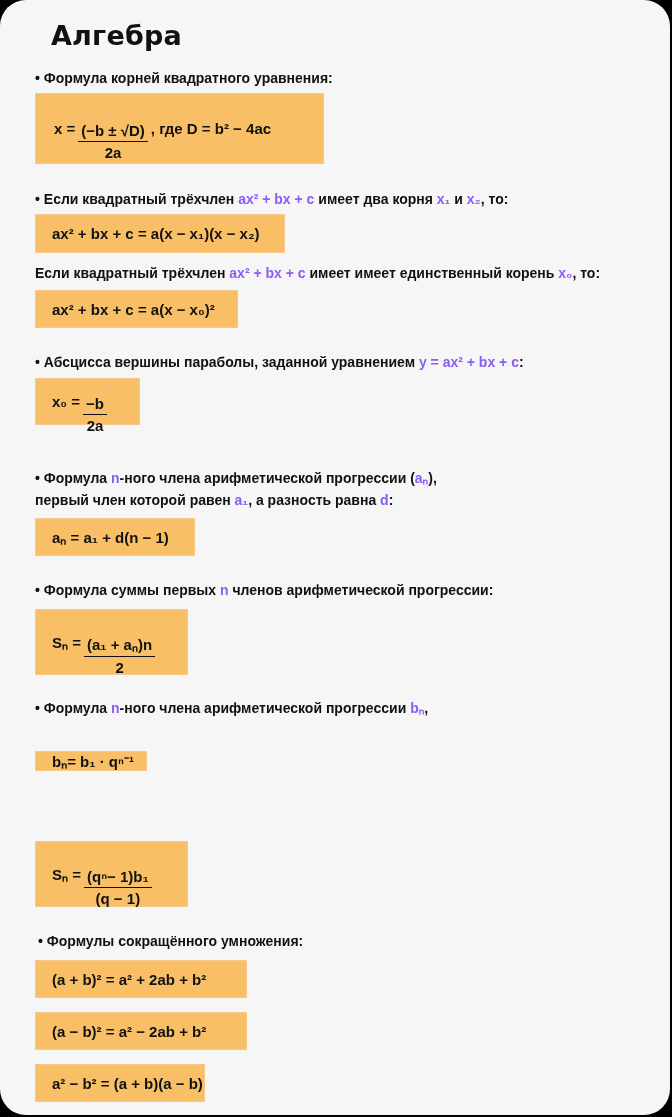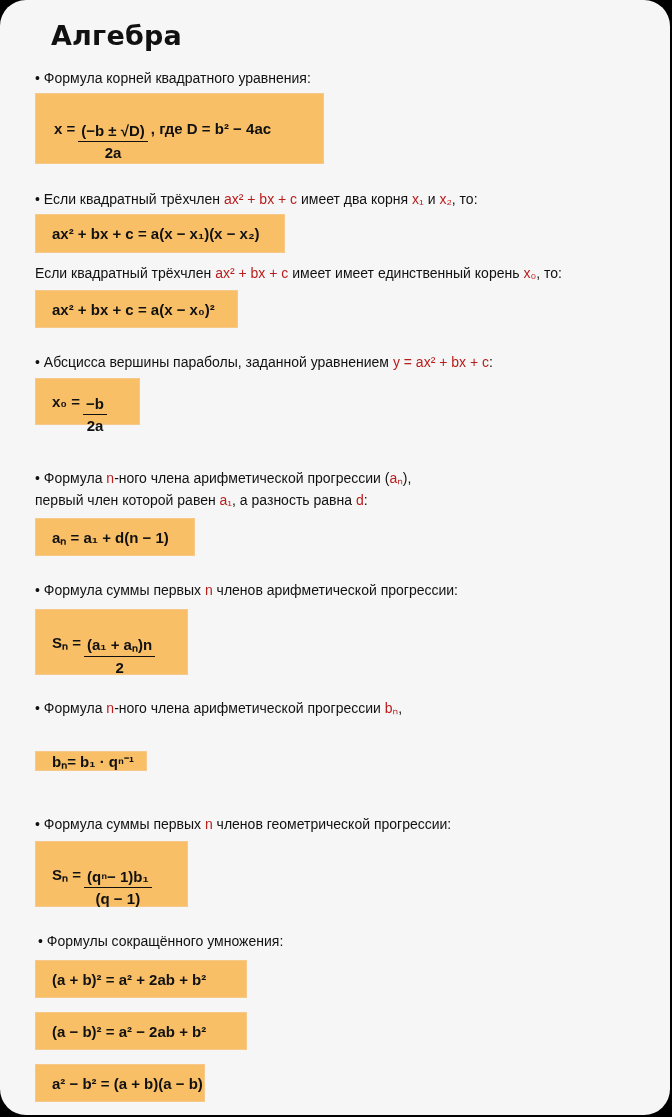--- a/index.html
+++ b/index.html
@@ -2,22 +2,22 @@
 <html><head>
 <meta charset="utf-8">
 <style>
   html, body { margin:0; padding:0; }
   body { width:672px; height:1117px; background:#000; overflow:hidden; position:relative;
          font-family:"Liberation Sans", sans-serif; color:#111; }
   .card { position:absolute; left:0; top:0; width:670px; height:1115px; background:#f6f6f6;
           border-radius:26px; }
   .title { position:absolute; left:35px; top:20px; font-size:27px; font-weight:900;
            letter-spacing:0.2px; font-family:"DejaVu Sans", sans-serif;margin-left:16px; }
-  .lbl { position:absolute; left:35px; font-size:14px; font-weight:400; white-space:nowrap; line-height:20px; }
-  .lbl .hl { color:#b91c1c; }
+  .lbl { position:absolute; left:35px; font-size:14px; font-weight:700; white-space:nowrap; line-height:20px; }
+  .lbl .hl { color:#8b5cf6; }
   .box { position:absolute; left:35px; background:#f8bf66; border:1px solid #f6c98a;
          box-sizing:border-box; display:flex; align-items:center; padding-left:16px;
          font-size:15px; font-weight:700; white-space:nowrap; }
   .frac { display:inline-flex; flex-direction:column; align-items:center; vertical-align:middle; margin:0 3px; }
   .frac .num { padding:0 3px 2px; border-bottom:1.5px solid #111;margin-top:26px; }
   .frac .den { padding-top:2px; }
 </style>
 </head>
 <body>
 
@@ -66,21 +66,20 @@
         <span class="num">(a₁ + aₙ)n</span>
         <span class="den">2</span>
       </span>
   </div>
 
   <div class="lbl" style="top:698px">• <span>Формула </span><span class="hl">n</span><span>-ного члена арифметической прогрессии </span><span class="hl">bₙ</span><span>,</span></div>
   <div class="box" style="top:751px;width:112px;height:20px">
       <span>bₙ= b₁ · qⁿ⁻¹</span>
     </div>
 
-  <div class="lbl" style="top:814px">• <span>Формула суммы первых </span><span class="hl">n</span><span> членов геометрической прогрессии:</span></div>
   <div class="box" style="top:841px;width:153px;height:66px">
     <span>Sₙ =</span>
     <span class="frac">
         <span class="num">(qⁿ− 1)b₁</span>
         <span class="den">(q − 1)</span>
       </span>
   </div>
 
   <div class="lbl" style="top:931px;left:38px">• <span>Формулы сокращённого умножения:</span></div>
   <div class="box" style="top:960px;width:212px;height:38px">

